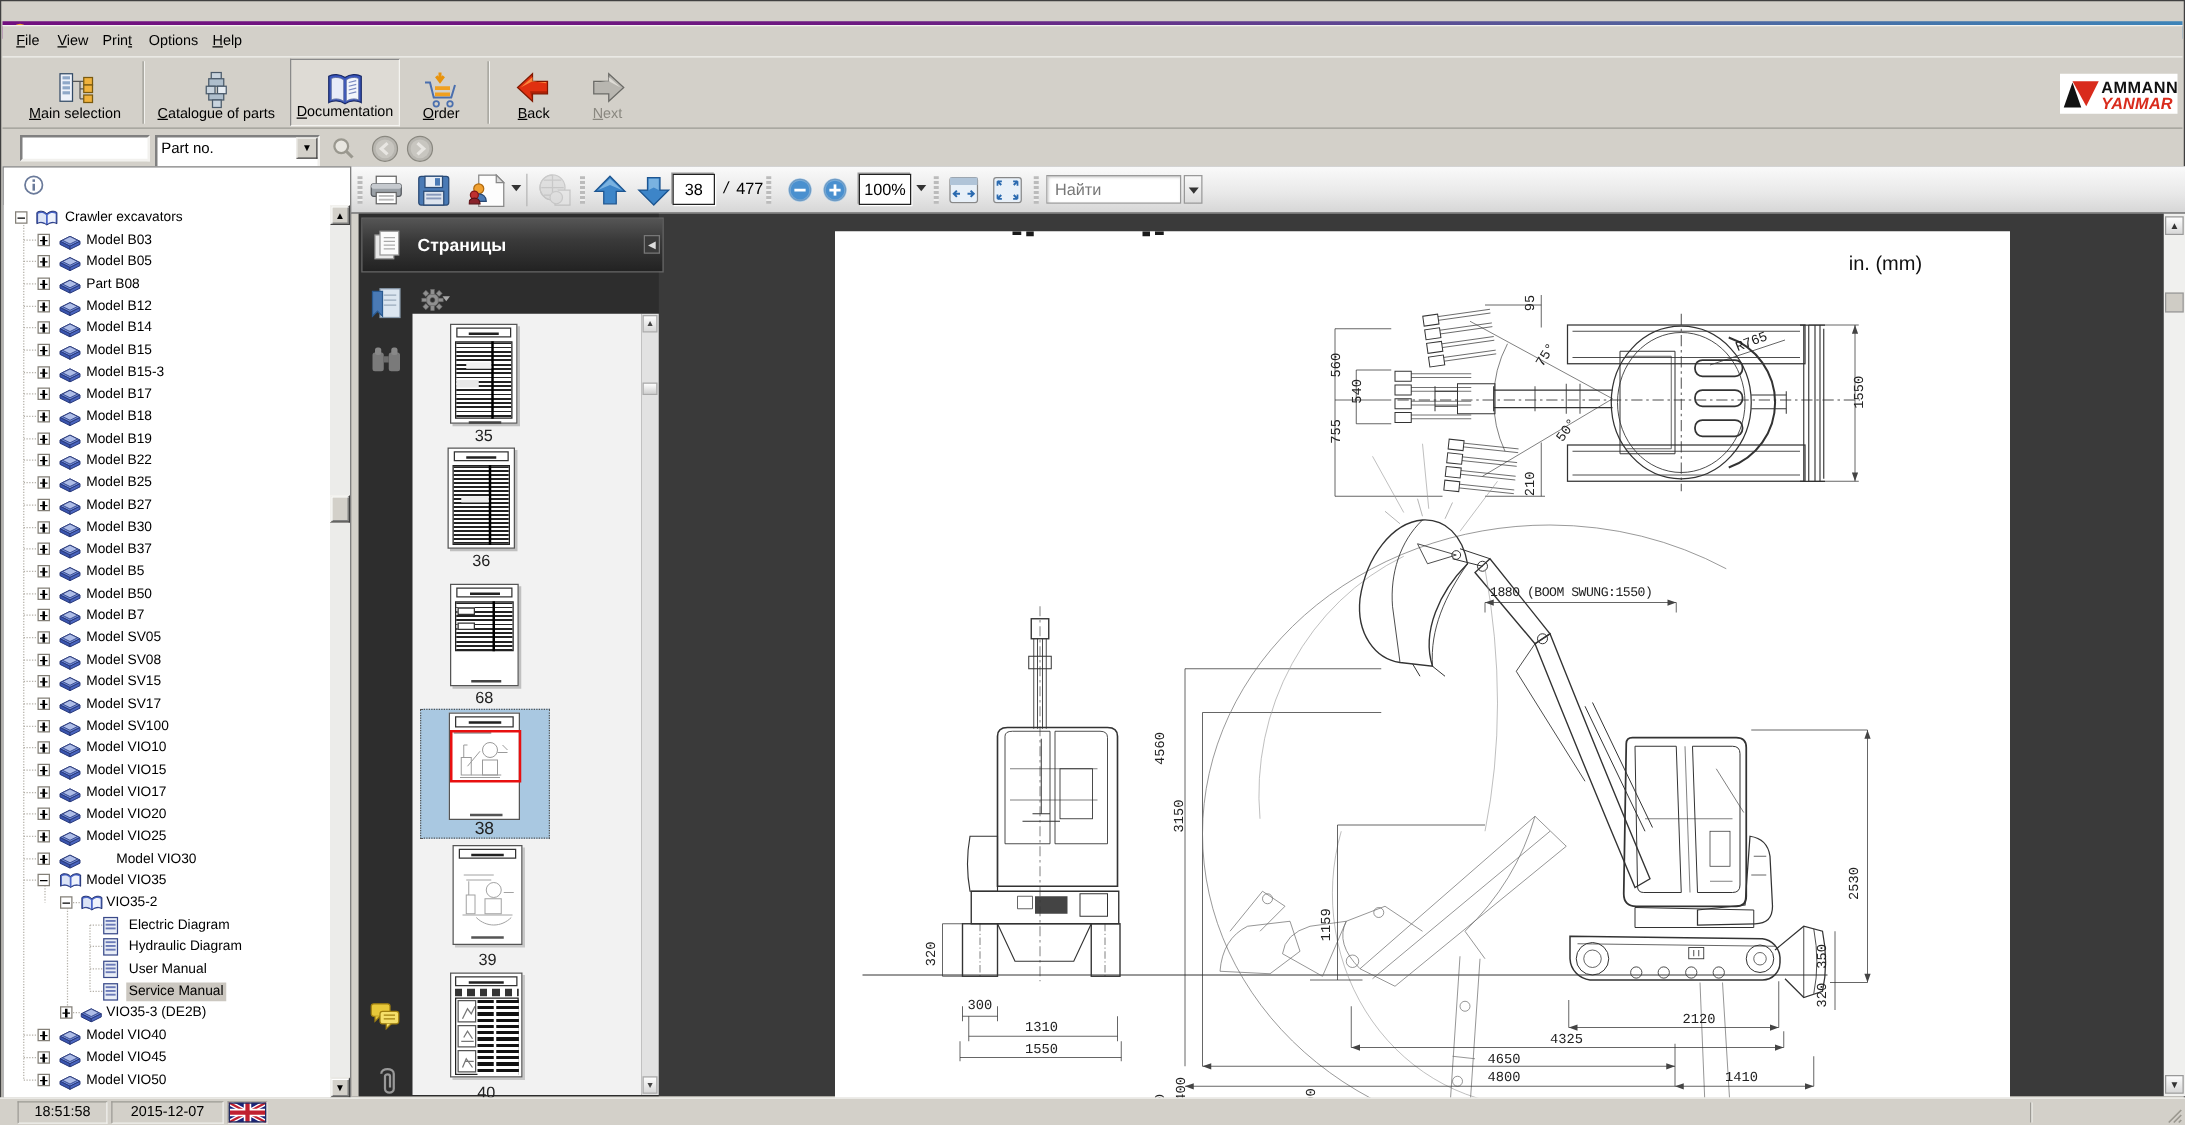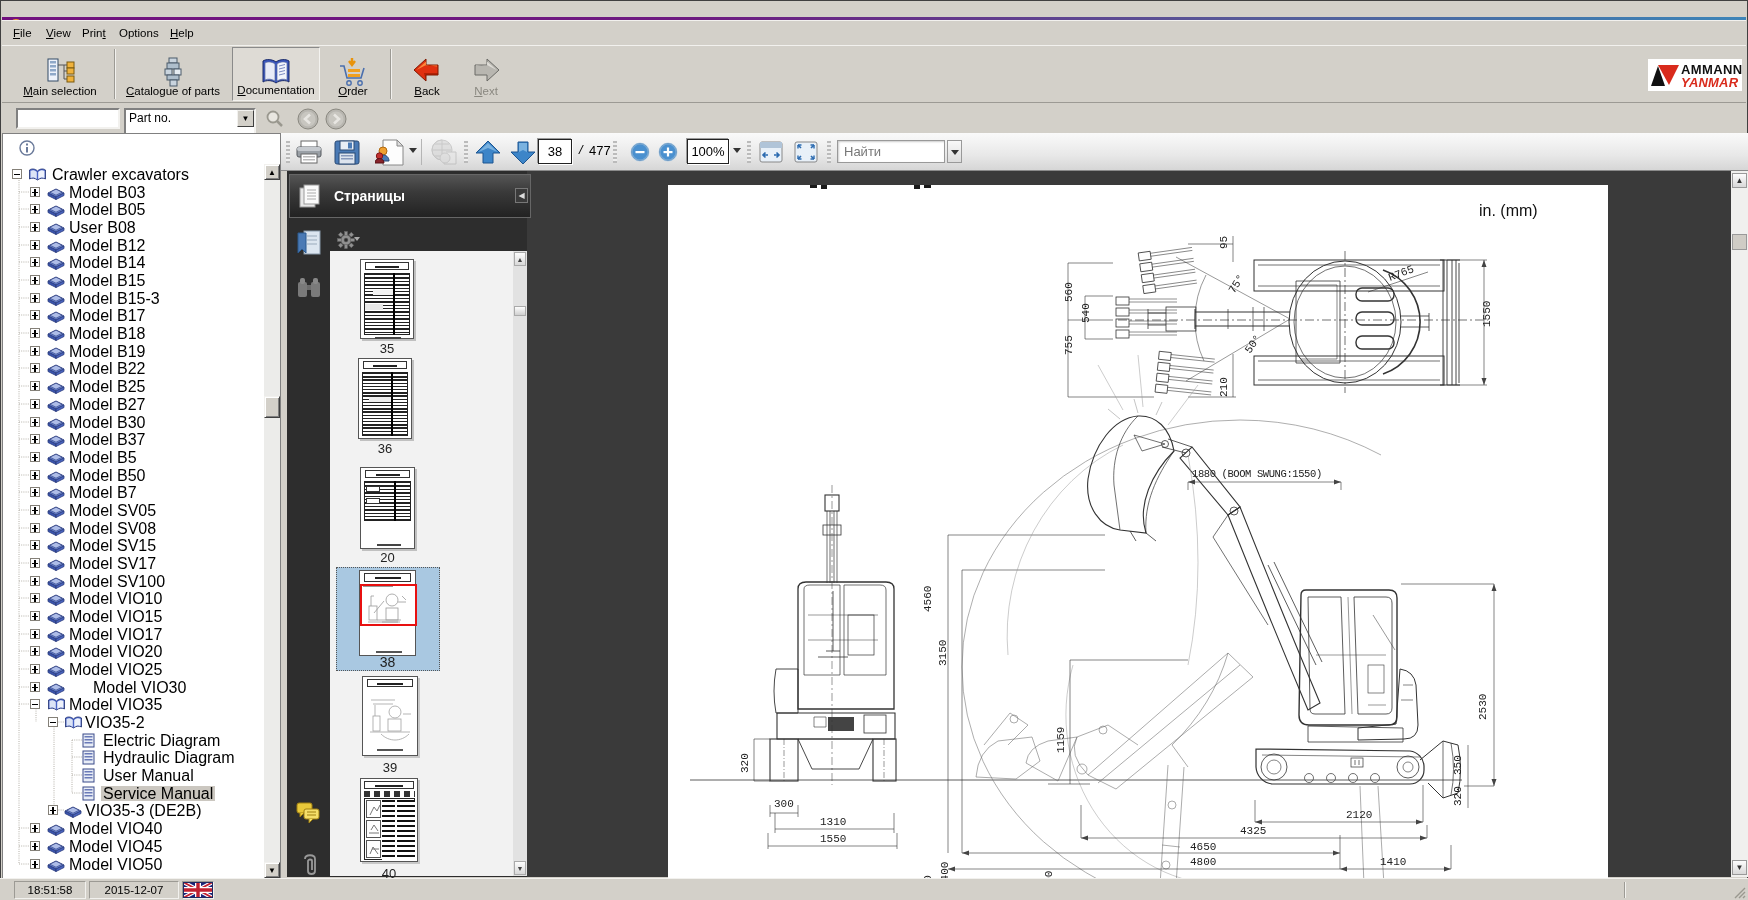--- a/index.html
+++ b/index.html
@@ -27,21 +27,21 @@
   .tbtn svg { position:absolute; top:10px; left:50%; transform:translateX(-50%); }
   .tsep { position:absolute; top:3px; width:2px; height:50px;
     border-left:1px solid #9c9a94; border-right:1px solid #f2f1ee; }
   
   #searchrow { left:2px; top:104px; width:1744px; height:29px; background:#d3d0c9; }
   .inset { background:#fff; border:2px solid; border-color:#808080 #f2f1ee #f2f1ee #808080; }
   
   #treepanel { left:2px; top:133px; width:279px; height:746px; background:#fff;
     border:1px solid #808080; }
   #treearea { position:absolute; left:0; top:30px; width:261px; height:714px; overflow:hidden; background:#fff; }
-  #treearea span.abs { font-size:16px; line-height:15px; white-space:nowrap;text-align:center; }
+  #treearea span.abs { font-size:11px; line-height:15px; white-space:nowrap;text-align:center; }
   
   .sb-track { background:#ececea; }
   .sb-btn { background:#d3d0c9; border:1px solid; border-color:#f2f1ee #404040 #404040 #f2f1ee;
      box-shadow:inset 1px 1px 0 #fff, inset -1px -1px 0 #808080; position:absolute; }
   .sb-thumb { background:#d3d0c9; border:1px solid; border-color:#f2f1ee #404040 #404040 #f2f1ee;
      box-shadow:inset 1px 1px 0 #fff, inset -1px -1px 0 #808080; position:absolute; }
   .arrowglyph { position:absolute; left:0; top:0; width:100%; height:100%; display:flex;
      align-items:center; justify-content:center; font-size:8px; color:#000; }
   
   #statusbar { left:0; top:878px; width:1748px; height:22px; background:#d3d0c9; border-top:1px solid #f2f1ee; }
@@ -266,21 +266,21 @@
 <div class="abs" style="left:27px;top:58px;width:10px;height:10px;background:#fff;border:1px solid #848078;">
         <div style="position:absolute;left:1px;top:3.5px;width:6px;height:1.5px;background:#000;"></div>
         <div style="position:absolute;left:3.2px;top:1px;width:1.5px;height:6.5px;background:#000;"></div>
       </div>
       <svg class="abs" style="left:44px;top:56px;" width="18" height="15" viewBox="0 0 18 15">
         <path d="M1 8 L9 4 L17 8 L9 12 Z" fill="#6b86d6" stroke="#2a3a7a" stroke-width="0.8"></path>
         <path d="M1 8 L9 12 L9 14.5 L1 10.5 Z" fill="#3a55b0" stroke="#2a3a7a" stroke-width="0.8"></path>
         <path d="M17 8 L9 12 L9 14.5 L17 10.5 Z" fill="#4a65c0" stroke="#2a3a7a" stroke-width="0.8"></path>
         <path d="M3 7.2 L9 4.2 L15 7.2 L9 10.2 Z" fill="#aebde8" stroke="#2a3a7a" stroke-width="0.6"></path>
       </svg>
-      <span class="abs" style="left:64px;top:56px;padding:0 2px;">User B08</span>
+      <span class="abs" style="left:64px;top:56px;padding:0 2px;">Part B08</span>
 <div class="abs" style="left:27px;top:76px;width:10px;height:10px;background:#fff;border:1px solid #848078;">
         <div style="position:absolute;left:1px;top:3.5px;width:6px;height:1.5px;background:#000;"></div>
         <div style="position:absolute;left:3.2px;top:1px;width:1.5px;height:6.5px;background:#000;"></div>
       </div>
       <svg class="abs" style="left:44px;top:74px;" width="18" height="15" viewBox="0 0 18 15">
         <path d="M1 8 L9 4 L17 8 L9 12 Z" fill="#6b86d6" stroke="#2a3a7a" stroke-width="0.8"></path>
         <path d="M1 8 L9 12 L9 14.5 L1 10.5 Z" fill="#3a55b0" stroke="#2a3a7a" stroke-width="0.8"></path>
         <path d="M17 8 L9 12 L9 14.5 L17 10.5 Z" fill="#4a65c0" stroke="#2a3a7a" stroke-width="0.8"></path>
         <path d="M3 7.2 L9 4.2 L15 7.2 L9 10.2 Z" fill="#aebde8" stroke="#2a3a7a" stroke-width="0.6"></path>
       </svg>
@@ -813,21 +813,21 @@
       <div class="abs" style="left:30px;top:216px;width:55px;height:82px;background:#fff;border:1px solid #555;box-shadow:2px 2px 0 #c0c0c0;">
         <div class="abs" style="left:4px;top:2px;width:45px;height:8px;border:1px solid #333;">
             <div style="margin:2.5px auto 0;width:24px;height:2px;background:#222;"></div>
           </div>
         <div class="abs" style="left:3px;top:13px;width:47px;height:40px;border:1px solid #222;background:repeating-linear-gradient(#222 0 1.4px,#fff 1.4px 3.4px);"></div>
         <div class="abs" style="left:33px;top:13px;width:1.5px;height:40px;background:#000;"></div>
         <div class="abs" style="left:5px;top:18px;width:14px;height:6px;background:#fff;border:1px solid #333;"></div>
         <div class="abs" style="left:5px;top:30px;width:14px;height:6px;background:#fff;border:1px solid #333;"></div>
         <div class="abs" style="left:16px;top:76px;width:24px;height:2px;background:#444;"></div>
       </div>
-      <div class="thumbnum" style="left:30px;width:55px;top:299px;">20</div>
+      <div class="thumbnum" style="left:30px;width:55px;top:299px;">68</div>
       <div class="abs" style="left:6px;top:316px;width:104px;height:104px;background:#a9c8e1;border:1px dotted #555;"></div>
       <div class="abs" style="left:29px;top:319px;width:57px;height:86px;background:#fff;border:1px solid #555;">
         <div class="abs" style="left:4px;top:2px;width:47px;height:9px;border:1px solid #333;">
             <div style="margin:3px auto 0;width:26px;height:2px;background:#222;"></div>
           </div>
         <div class="abs" style="left:3px;top:14px;width:30px;height:2px;background:#999;"></div>
         <svg class="abs" style="left:2px;top:17px;" width="53" height="52" viewBox="0 0 53 52">
           <g stroke="#9a9a9a" fill="none" stroke-width="0.8">
             <rect x="7" y="18" width="8" height="14"></rect>
               <path d="M9 18 L9 8 L12 8"></path>

